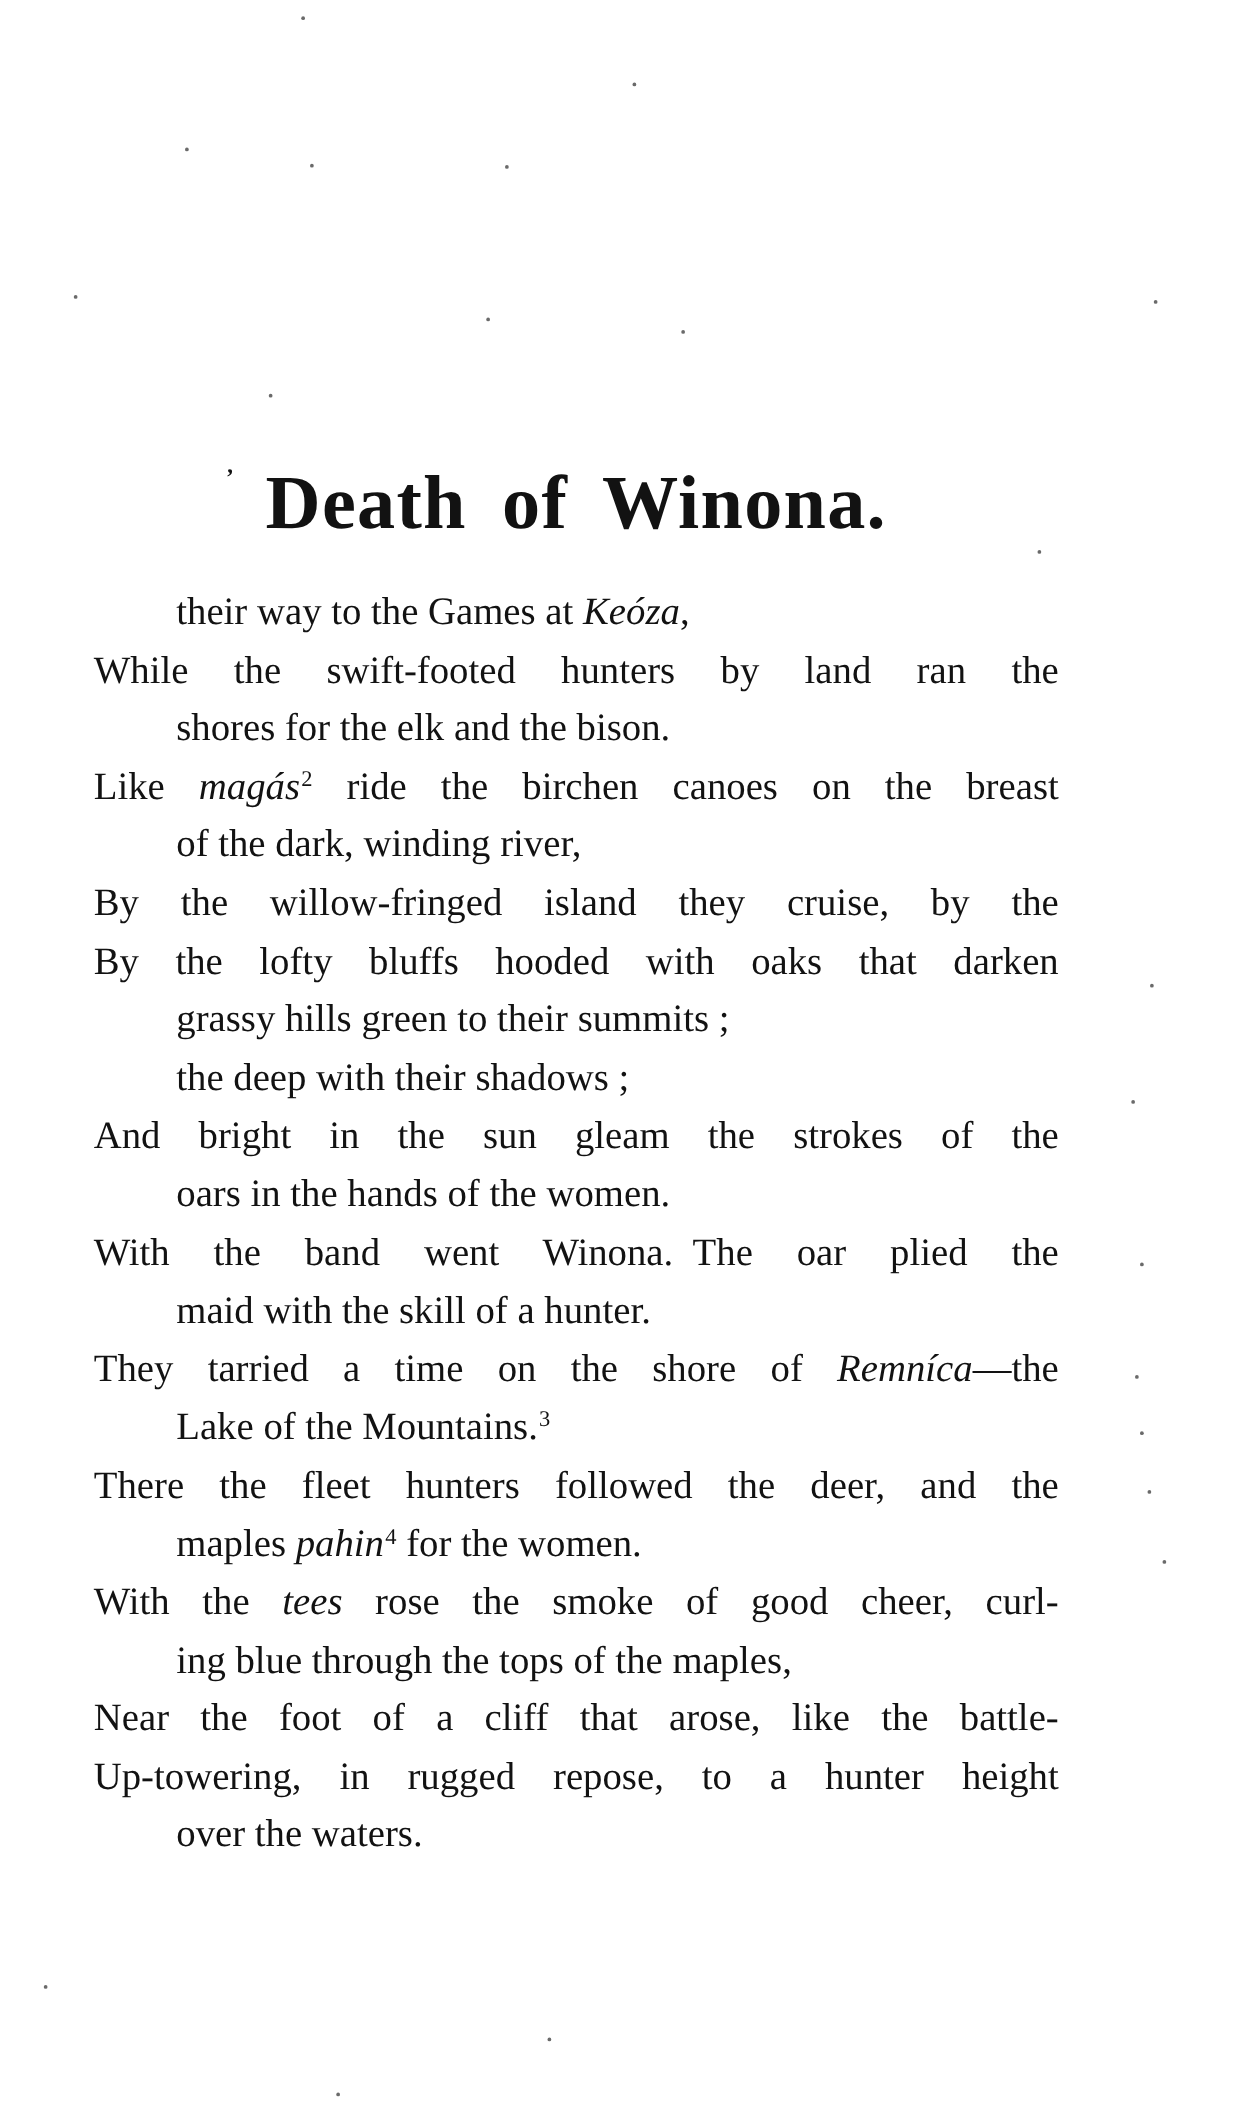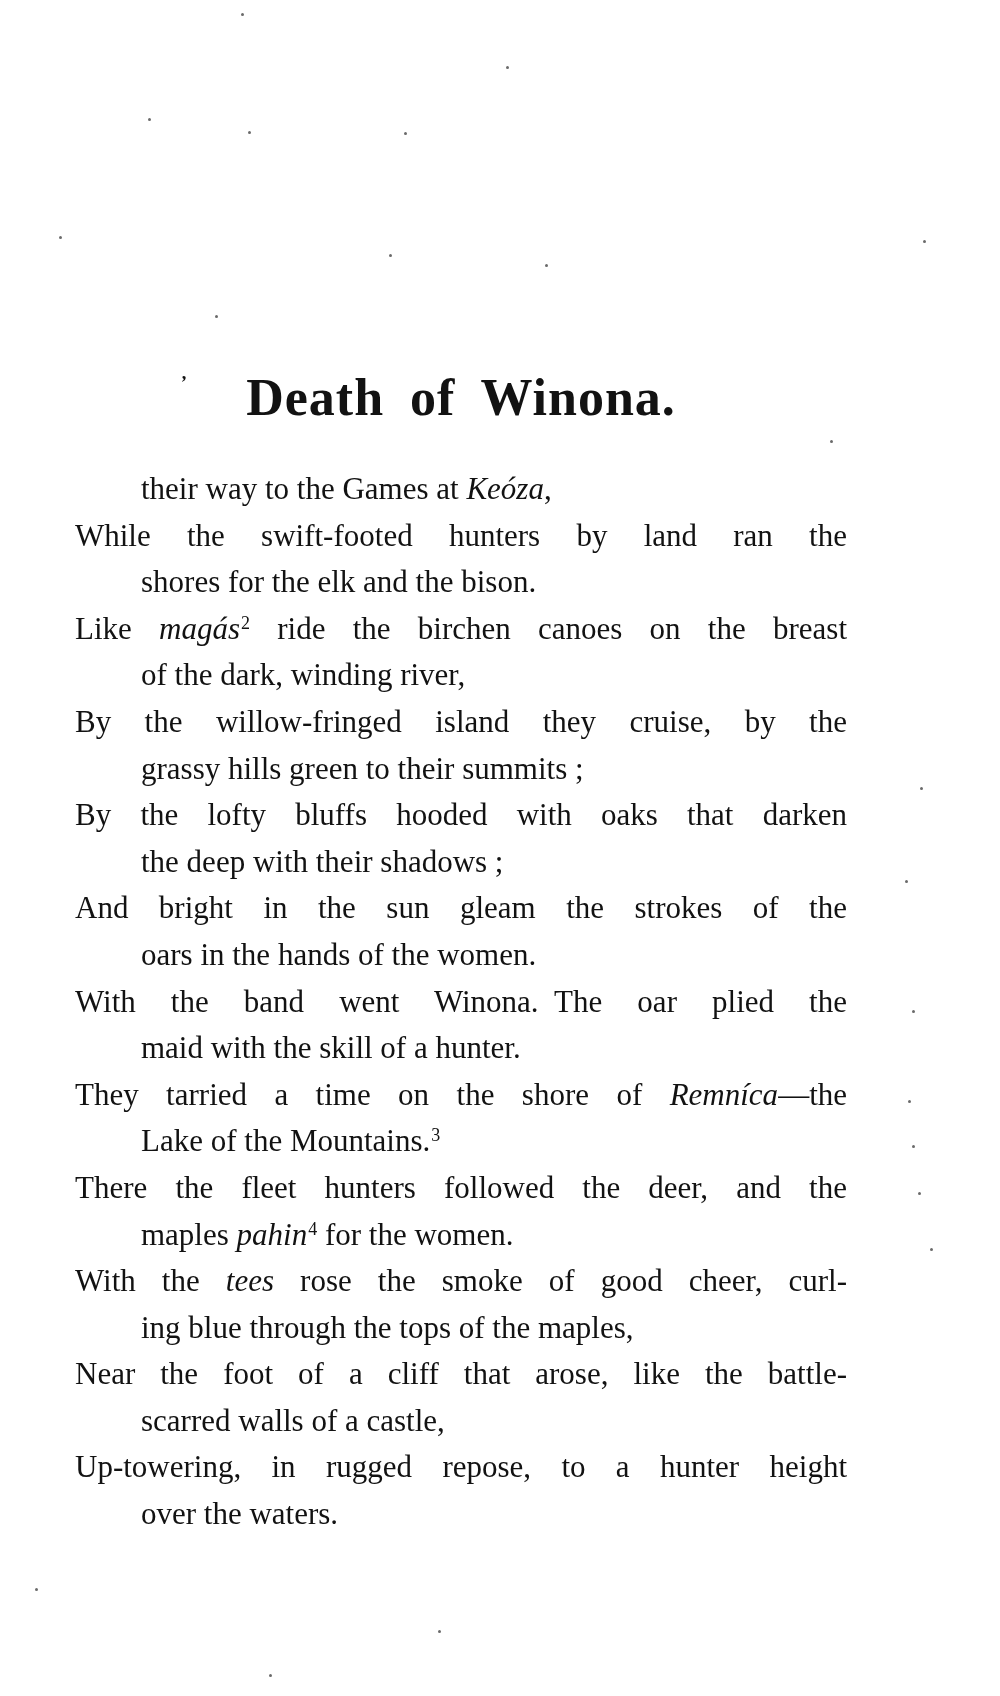--- a/index.html
+++ b/index.html
@@ -10,21 +10,21 @@
     margin:0 auto;
     overflow:hidden;
     font-family:"Liberation Serif", serif;
     color:#121212;
   }
   .title-block{
     position:absolute;
     left:75px;top:368px;width:772px;
     text-align:center;
     font-weight:bold;
-    font-size:52px;
+    font-size:61px;
     letter-spacing:1px;
     word-spacing:12px;
     white-space:nowrap;
   }
   .title-mark{
     position:absolute;
     left:180px;top:372px;
     font-size:19px;
     font-style:italic;
     font-weight:bold;
@@ -73,35 +73,34 @@
 
   <div class="title-block">Death of Winona.</div>
 
   <div class="poem">
       <div class="verse-line cont"><span>their way to the Games at </span><em>Keóza</em><span>,</span></div>
       <div class="verse-line first"><span>While the swift-footed hunters by land ran the</span></div>
       <div class="verse-line cont"><span>shores for the elk and the bison.</span></div>
       <div class="verse-line first"><span>Like </span><em>magás</em><sup>2</sup><span> ride the birchen canoes on the breast</span></div>
       <div class="verse-line cont"><span>of the dark, winding river,</span></div>
       <div class="verse-line first"><span>By the willow-fringed island they cruise, by the</span></div>
+      <div class="verse-line first"><span>By the lofty bluffs hooded with oaks that darken</span></div>
       <div class="verse-line cont"><span>grassy hills green to their summits ;</span></div>
-      <div class="verse-line first"><span>By the lofty bluffs hooded with oaks that darken</span></div>
       <div class="verse-line cont"><span>the deep with their shadows ;</span></div>
       <div class="verse-line first"><span>And bright in the sun gleam the strokes of the</span></div>
       <div class="verse-line cont"><span>oars in the hands of the women.</span></div>
       <div class="verse-line first"><span>With the band went Winona. The oar plied the</span></div>
       <div class="verse-line cont"><span>maid with the skill of a hunter.</span></div>
       <div class="verse-line first"><span>They tarried a time on the shore of </span><em>Remníca</em><span>—the</span></div>
       <div class="verse-line cont"><span>Lake of the Mountains.</span><sup>3</sup></div>
       <div class="verse-line first"><span>There the fleet hunters followed the deer, and the</span></div>
       <div class="verse-line cont"><span>maples </span><em>pahin</em><sup>4</sup><span> for the women.</span></div>
       <div class="verse-line first"><span>With the </span><em>tees</em><span> rose the smoke of good cheer, curl-</span></div>
       <div class="verse-line cont"><span>ing blue through the tops of the maples,</span></div>
       <div class="verse-line first"><span>Near the foot of a cliff that arose, like the battle-</span></div>
-      <div class="verse-line cont"><span>scarred walls of a castle,</span></div>
       <div class="verse-line first"><span>Up-towering, in rugged repose, to a hunter height</span></div>
       <div class="verse-line cont"><span>over the waters.</span></div>
     </div>
 
   <i class="spk" style="left:241px;top:13px;"></i>
   <i class="spk" style="left:506px;top:66px;"></i>
   <i class="spk" style="left:148px;top:118px;"></i>
   <i class="spk" style="left:248px;top:131px;"></i>
   <i class="spk" style="left:404px;top:132px;"></i>
   <i class="spk" style="left:59px;top:236px;"></i>

